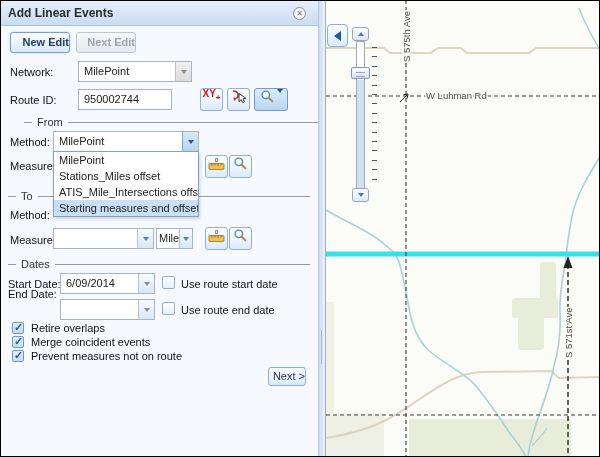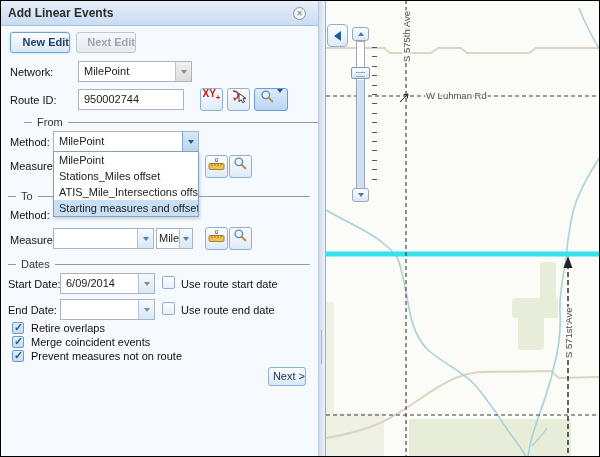--- a/index.html
+++ b/index.html
@@ -85,21 +85,21 @@
 
   <span class="lbl" style="left:10px;top:66px;">Network:</span>
   <div class="combo" style="left:78px;top:61px;width:114px;">
     <div class="ctext">MilePoint</div>
     <div class="carr gray">
         <span class="tri-down gray"></span>
       </div>
   </div>
 
   <span class="lbl" style="left:10px;top:94px;">Route ID:</span>
-  <div class="tinput" style="left:78px;top:89px;width:106px;">950002744</div>
+  <div class="tinput" style="left:78px;top:89px;width:94px;">950002744</div>
   <div class="ibtn" style="left:200px;top:88px;">
     <span class="xy-txt"><span>XY</span><sub>+</sub></span>
   </div>
   <div class="ibtn" style="left:227px;top:88px;">
     <svg width="17" height="16" viewBox="0 0 17 16">
       <path d="M3 2 C8.5 2 9.5 6 6.5 9.5" fill="none" stroke="#c22222" stroke-width="1.5"></path>
       <path d="M6.5 9.5 l-3.2 -1.2 l1 3.6 z" fill="#c22222"></path>
       <path d="M9 4.5 l0 8.2 l2.2 -2 l1.6 3 1.7 -0.9 -1.6 -3 2.9 -0.5 z" fill="#fff" stroke="#222" stroke-width="0.9"></path>
     </svg>
   </div>
@@ -191,21 +191,21 @@
   <span class="lbl" style="left:8px;top:278px;">Start Date:</span>
   <div class="combo" style="left:60px;top:273px;width:95px;">
     <div class="ctext">6/09/2014</div>
     <div class="carr">
         <span class="tri-down gray"></span>
       </div>
   </div>
   <div class="cb" style="left:162px;top:276px;"></div>
   <span class="lbl" style="left:181px;top:278px;">Use route start date</span>
 
-  <span class="lbl" style="left:8px;top:304px;">End Date:</span>
+  <span class="lbl" style="left:8px;top:288px;">End Date:</span>
   <div class="combo" style="left:60px;top:299px;width:95px;">
     <div class="ctext"></div>
     <div class="carr">
         <span class="tri-down gray"></span>
       </div>
   </div>
   <div class="cb" style="left:162px;top:302px;"></div>
   <span class="lbl" style="left:181px;top:304px;">Use route end date</span>
 
   <div class="cb small on" style="left:12px;top:322px;"></div>

